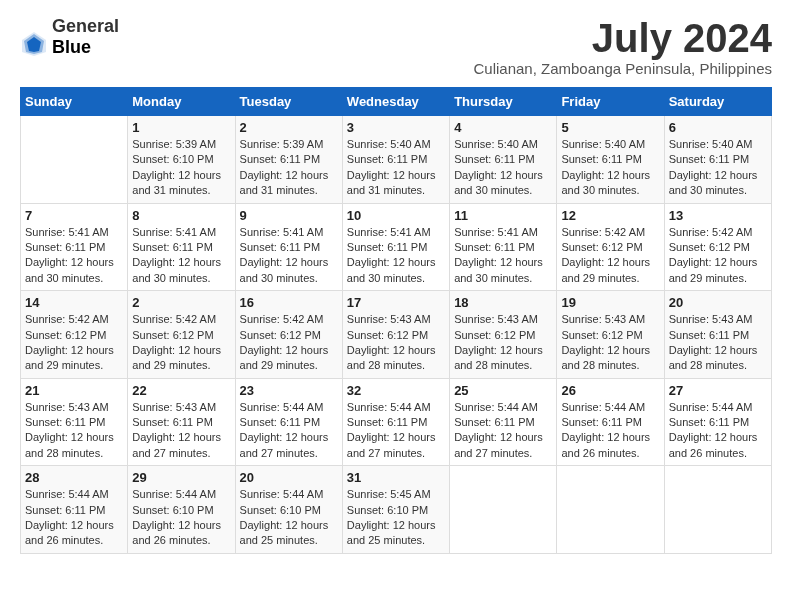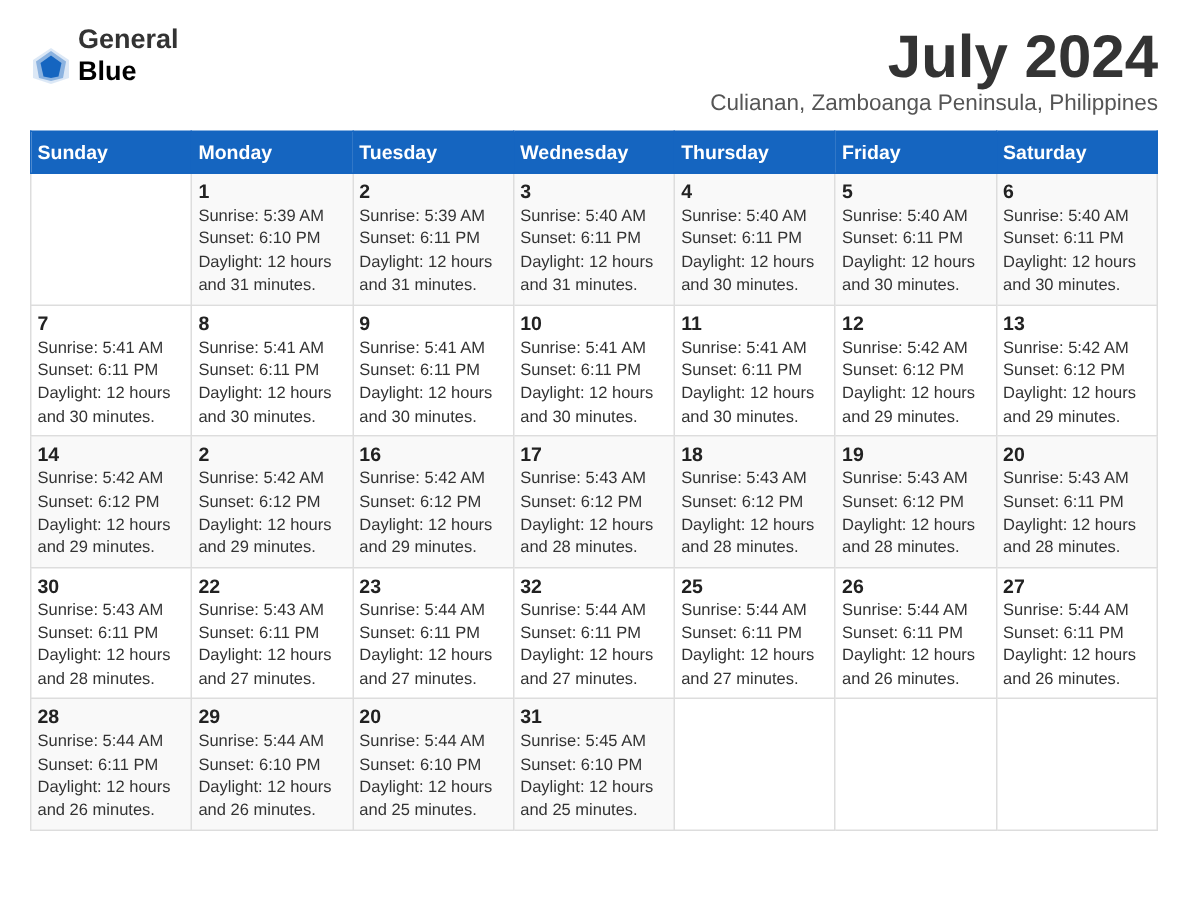--- a/index.html
+++ b/index.html
@@ -185,21 +185,21 @@
           <span class="day-number">19</span>
           <div class="day-info">Sunrise: 5:43 AM<br>Sunset: 6:12 PM<br>Daylight: 12 hours and 28 minutes.</div>
         </td>
         <td>
           <span class="day-number">20</span>
           <div class="day-info">Sunrise: 5:43 AM<br>Sunset: 6:11 PM<br>Daylight: 12 hours and 28 minutes.</div>
         </td>
       </tr>
       <tr>
         <td>
-          <span class="day-number">30</span>
+          <span class="day-number">21</span>
           <div class="day-info">Sunrise: 5:43 AM<br>Sunset: 6:11 PM<br>Daylight: 12 hours and 28 minutes.</div>
         </td>
         <td>
           <span class="day-number">22</span>
           <div class="day-info">Sunrise: 5:43 AM<br>Sunset: 6:11 PM<br>Daylight: 12 hours and 27 minutes.</div>
         </td>
         <td>
           <span class="day-number">23</span>
           <div class="day-info">Sunrise: 5:44 AM<br>Sunset: 6:11 PM<br>Daylight: 12 hours and 27 minutes.</div>
         </td>

